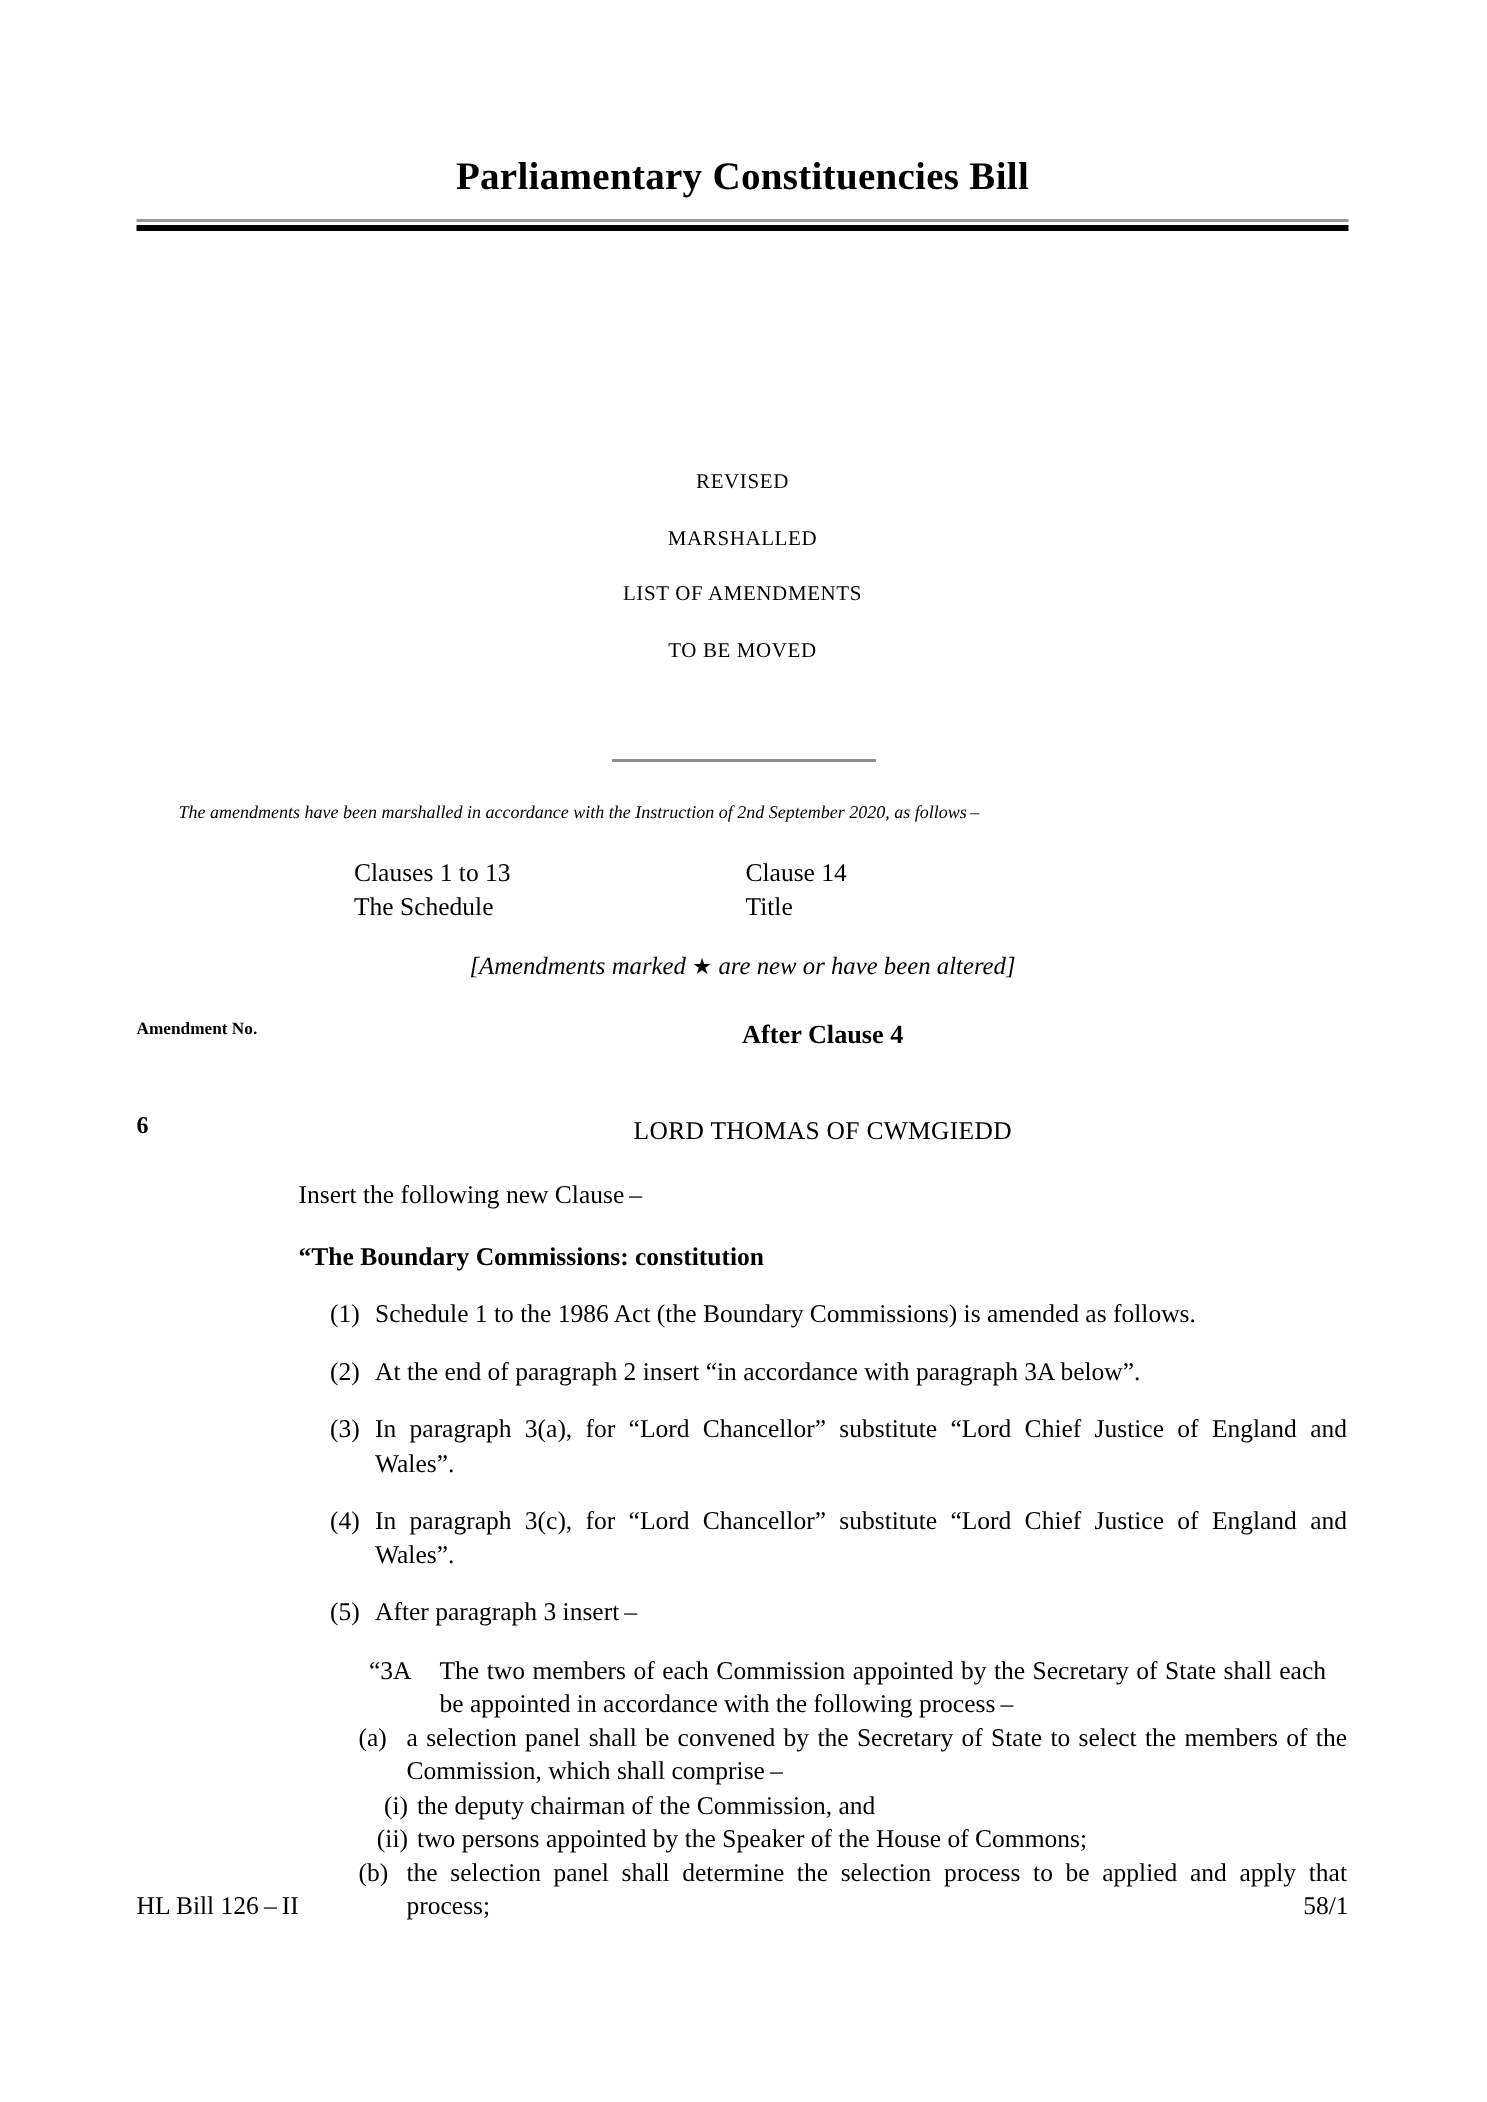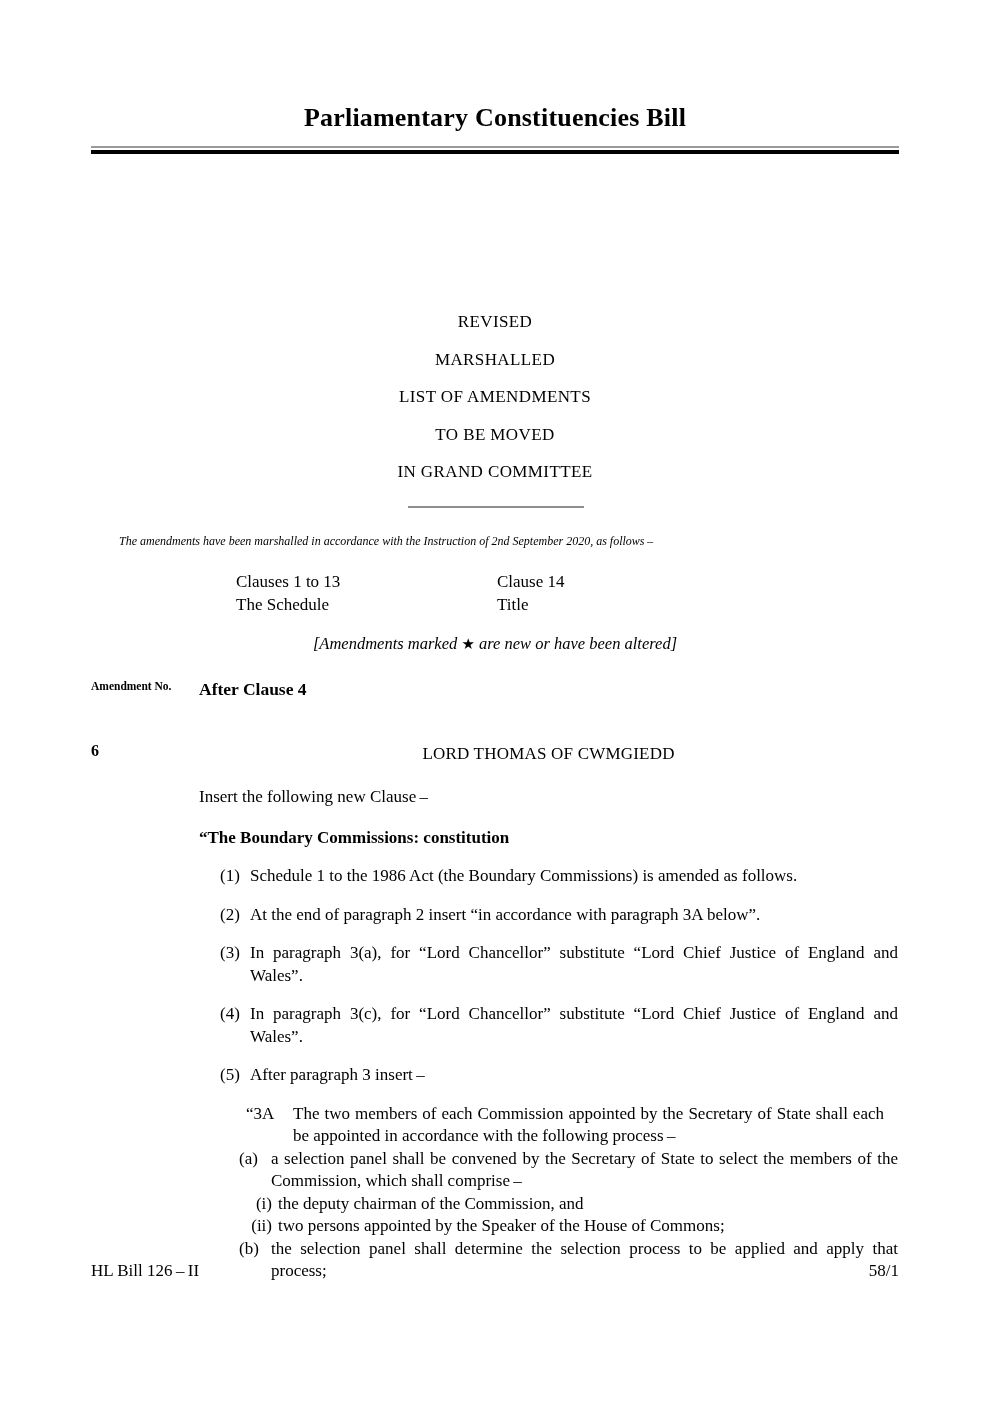--- a/index.html
+++ b/index.html
@@ -54,21 +54,21 @@
 
   
   .headblock {
     position: absolute;
     left: 91px;
     top: 303px;
     width: 808px;
     text-align: center;
   }
   .headblock .hline {
-    font-size: 17px;
+    font-size: 14px;
     line-height: 37.5px;
     letter-spacing: 0.4px;
   }
   .short-rule {
     position: absolute;
     left: 408px;
     top: 506px;
     width: 176px;
     height: 2px;
     background: #8f8f8f;
@@ -138,21 +138,21 @@
   
   .bodycol {
     position: absolute;
     left: 199px;
     top: 678px;
     width: 699px;
     font-size: 17px;
     line-height: 22.5px;
   }
   .center-head {
-    text-align: left;
+    text-align: center;
     font-weight: bold;
     font-size: 17.5px;
     margin: 0 0 2px 0;
   }
   .proposer {
     text-align: center;
     font-size: 17px;
     margin: 42px 0 0 0;
     letter-spacing: 0.2px;
   }
@@ -246,21 +246,20 @@
     <div class="thin"></div>
     <div class="gap"></div>
     <div class="thick"></div>
   </div>
 
   <div class="headblock">
     <div class="hline">REVISED</div>
     <div class="hline">MARSHALLED</div>
     <div class="hline">LIST OF AMENDMENTS</div>
     <div class="hline">TO BE MOVED</div>
-    <div class="hline">IN GRAND COMMITTEE</div>
   </div>
   <div class="short-rule"></div>
 
   <div class="instruction">The amendments have been marshalled in accordance with the Instruction of 2nd September 2020, as follows –</div>
 
   <div class="clause-cols">
     <div class="row">
       <div class="c1">Clauses 1 to 13</div>
       <div class="c2">Clause 14</div>
     </div>

